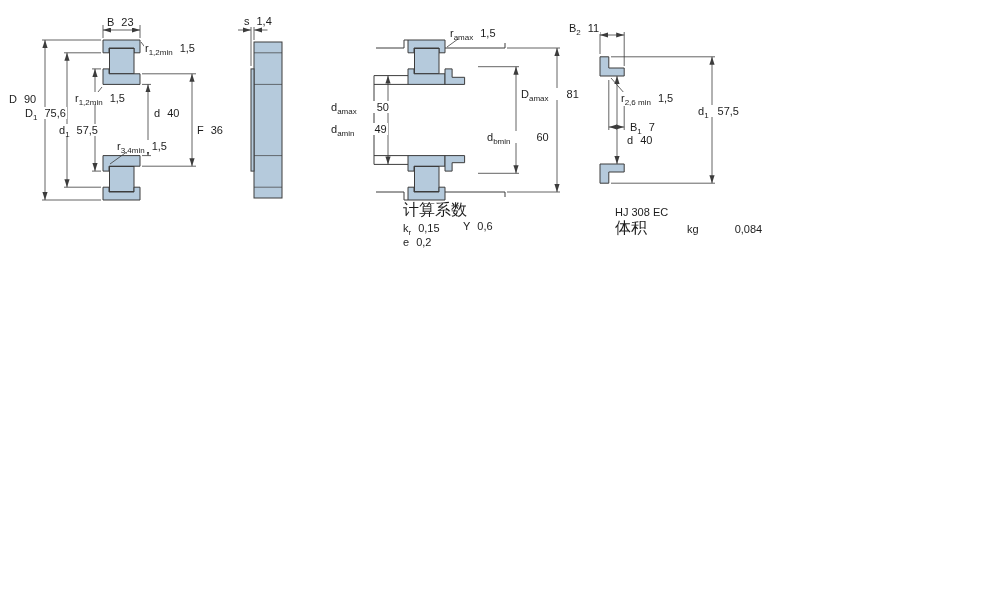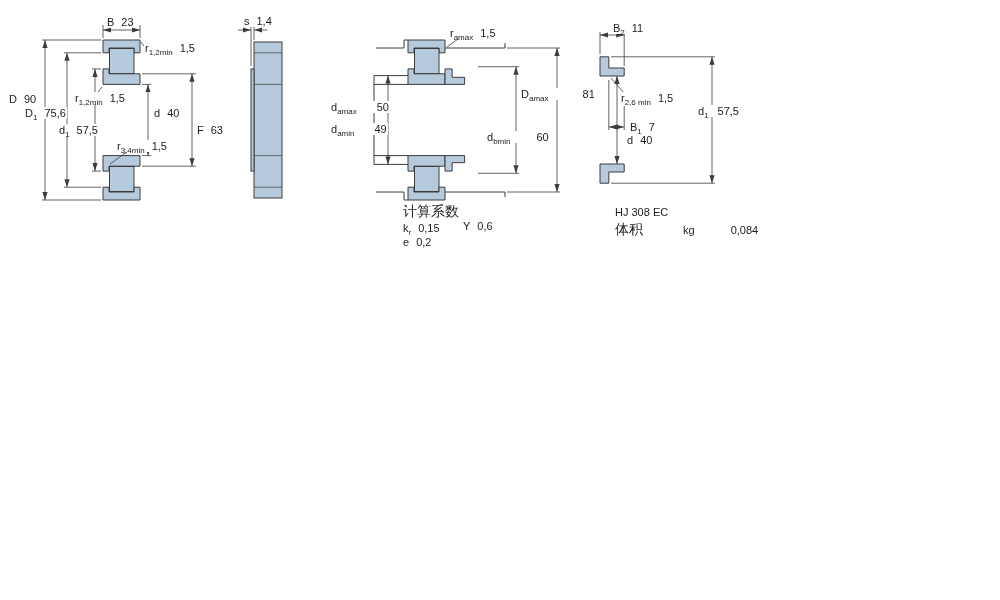--- a/index.html
+++ b/index.html
@@ -10,21 +10,21 @@
   .part  { fill:var(--bearing-fill); stroke:var(--line-color); stroke-width:1; }
   .oline { fill:none; stroke:var(--line-color); stroke-width:1; }
   .iline { fill:none; stroke:var(--line-color); stroke-width:0.7; }
   .ext,.dim,.leader { fill:none; stroke:var(--line-color); stroke-width:0.8; }
   #arr path { fill:var(--line-color); }
   .lbl { position:absolute; font-size:11px; line-height:12px; color:var(--text-color);
          white-space:nowrap; background:var(--bg-color); padding:0 1px;text-align:center; }
   .lbl sub { font-size:8px; line-height:0; }
   .val { margin-left:7px; }
   .val-wide { margin-left:12px;padding-left:8px; }
-  .cjk { font-size:14px; }
+  .cjk { font-size:16px;font-family:Liberation Mono, monospace; }
 </style>
 </head>
 <body>
 
 <div id="canvas">
 
   <svg width="1000" height="600" viewBox="0 0 1000 600">
     <defs>
       <marker id="arr" viewBox="0 0 8 6" refX="8" refY="3" markerWidth="8" markerHeight="6" orient="auto-start-reverse" markerUnits="userSpaceOnUse">
         <path d="M0,0.4 L8,3 L0,5.6 Z"></path>
@@ -92,37 +92,37 @@
     </g>
   </svg>
 
   <div class="lbl" style="left:106px;top:16px"><span>B</span><span class="val">23</span></div>
   <div class="lbl" style="left:144px;top:42px"><span>r</span><sub>1,2min</sub><span class="val">1,5</span></div>
   <div class="lbl" style="left:8px;top:93px"><span>D</span><span class="val">90</span></div>
   <div class="lbl" style="left:74px;top:92px"><span>r</span><sub>1,2min</sub><span class="val">1,5</span></div>
   <div class="lbl" style="left:24px;top:107px"><span>D</span><sub>1</sub><span class="val">75,6</span></div>
   <div class="lbl" style="left:153px;top:107px"><span>d</span><span class="val">40</span></div>
   <div class="lbl" style="left:58px;top:124px"><span>d</span><sub>1</sub><span class="val">57,5</span></div>
-  <div class="lbl" style="left:196px;top:124px"><span>F</span><span class="val">63</span></div>
+  <div class="lbl" style="left:196px;top:124px"><span>F</span><span class="val">36</span></div>
   <div class="lbl" style="left:116px;top:140px"><span>r</span><sub>3,4min</sub><span class="val">1,5</span></div>
 
   <div class="lbl" style="left:243px;top:15px"><span>s</span><span class="val">1,4</span></div>
 
   <div class="lbl" style="left:449px;top:27px"><span>r</span><sub>amax</sub><span class="val">1,5</span></div>
   <div class="lbl" style="left:330px;top:101px"><span>d</span><sub>amax</sub><span class="val-wide val">50</span></div>
   <div class="lbl" style="left:330px;top:123px"><span>d</span><sub>amin</sub><span class="val-wide val">49</span></div>
-  <div class="lbl" style="left:520px;top:88px"><span>D</span><sub>amax</sub><span class="val" style="margin-left:34px">81</span></div>
+  <div class="lbl" style="left:520px;top:88px"><span>D</span><sub>amax</sub><span class="val" style="margin-left:18px">81</span></div>
   <div class="lbl" style="left:486px;top:131px"><span>d</span><sub>bmin</sub><span class="val" style="margin-left:26px">60</span></div>
 
   <div class="lbl cjk" style="left:402px;top:205px"><span>计算系数</span></div>
   <div class="lbl" style="left:402px;top:222px"><span>k</span><sub>r</sub><span class="val">0,15</span></div>
   <div class="lbl" style="left:402px;top:236px"><span>e</span><span class="val">0,2</span></div>
   <div class="lbl" style="left:462px;top:220px"><span>Y</span><span class="val">0,6</span></div>
 
-  <div class="lbl" style="left:612px;top:22px"><span>B</span><sub>2</sub><span class="val">11</span></div>
+  <div class="lbl" style="left:568px;top:22px"><span>B</span><sub>2</sub><span class="val">11</span></div>
   <div class="lbl" style="left:620px;top:92px"><span>r</span><sub>2,6 min</sub><span class="val">1,5</span></div>
   <div class="lbl" style="left:697px;top:105px"><span>d</span><sub>1</sub><span class="val" style="margin-left:9px">57,5</span></div>
   <div class="lbl" style="left:629px;top:121px"><span>B</span><sub>1</sub><span class="val">7</span></div>
   <div class="lbl" style="left:626px;top:134px"><span>d</span><span class="val">40</span></div>
 
   <div class="lbl" style="left:614px;top:206px"><span>HJ 308 EC</span></div>
   <div class="lbl" style="left:614px;top:223px"><span class="cjk">体积</span><span style="margin-left:40px">kg</span><span style="margin-left:36px">0,084</span></div>
 
 </div>
 

